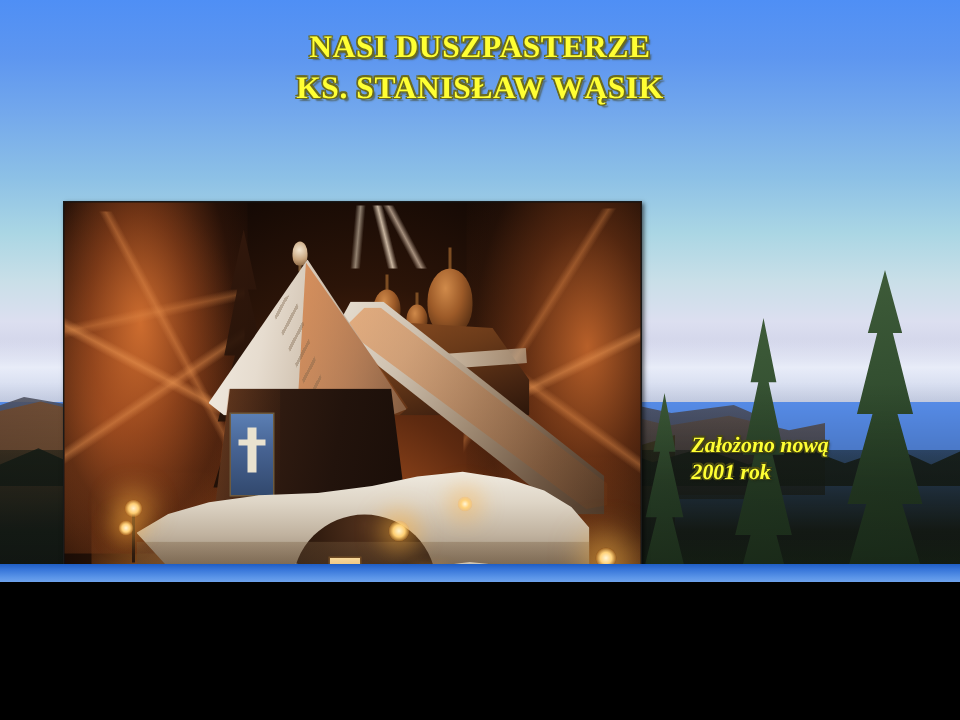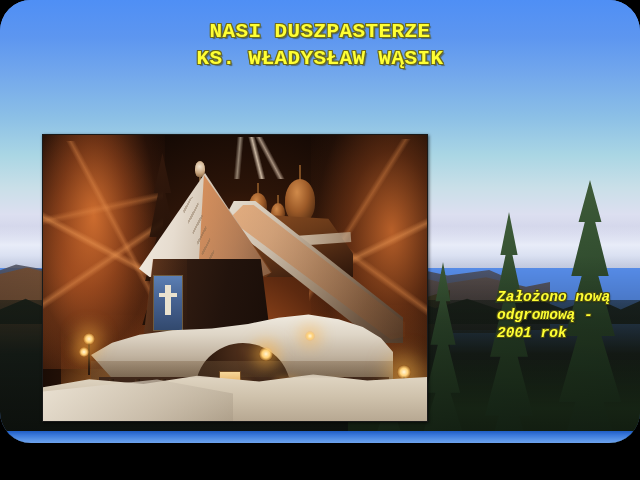--- a/index.html
+++ b/index.html
@@ -3,26 +3,25 @@
 <meta charset="utf-8">
 <style>
   html, body {
     margin: 0;
     padding: 0;
     background: #000;
   }
   #slide {
     position: relative;
     width: 640px;
-    height: 443px;
+    height: 388px;
     overflow: hidden;
-    font-family: Liberation Mono, monospace;
+    font-family: Liberation Serif, serif;
     background: #5a92f2;
     user-select: none;
-    border-radius: 31px;
   }
 
   
   .bg-layer { position: absolute; inset: 0; }
 
   
   .bg-sky {
     position: absolute;
     left: 0; top: 0; width: 640px; height: 268px;
     background: linear-gradient(to bottom,
@@ -414,21 +413,21 @@
     font-size: 14.5px;
     font-weight: bold;
     font-style: italic;
     line-height: 18px;
     color: #ffff33;
     text-shadow:
       -1px -1px 0 #4a4a12, 1px -1px 0 #4a4a12,
       -1px  1px 0 #4a4a12, 1px  1px 0 #4a4a12,
        1px  1px 2px rgba(20,20,8,.7);
   }
-  .caption-line { display: block; white-space: pre; margin-left: 36px; }
+  .caption-line { display: block; white-space: pre; }
 </style>
 </head>
 <body>
 
 <div id="slide">
 
   <div class="bg-layer">
     <div class="bg-sky"></div>
     <div class="bg-haze"></div>
     <div class="bg-ridge"></div>
@@ -444,21 +443,21 @@
       <div class="tree t3"></div>
       <div class="tree t1"></div>
       <div class="tree t2"></div>
     </div>
 
     <div class="bg-vignette"></div>
   </div>
 
   <div class="title-block">
     <span class="title-line line1">NASI DUSZPASTERZE</span>
-    <span class="title-line">KS. WŁADYSŁAW WĄSIK</span>
+    <span class="title-line">KS. STANISŁAW WĄSIK</span>
   </div>
 
   <div class="photo-frame">
     <div class="ph ph-sky"></div>
     <div class="ph ph-glow-l"></div>
     <div class="ph ph-glow-r"></div>
     <div class="ph ph-streak"></div>
 
     <div class="ph ph-tree-l"></div>
     <div class="ph ph-branches-l"></div>
@@ -516,19 +515,18 @@
     <div class="ph lamp l4"></div>
     <div class="ph lamp-post lp3"></div>
     <div class="ph lamp l3"></div>
 
     <div class="ph snow-ground"></div>
     <div class="ph snow-path"></div>
   </div>
 
   <div class="caption">
     <span class="caption-line">Założono nową</span>
-    <span class="caption-line">odgromową -</span>
     <span class="caption-line">2001 rok</span>
   </div>
 
   <div class="bottom-band"></div>
 
 </div>
 
 </body></html>

